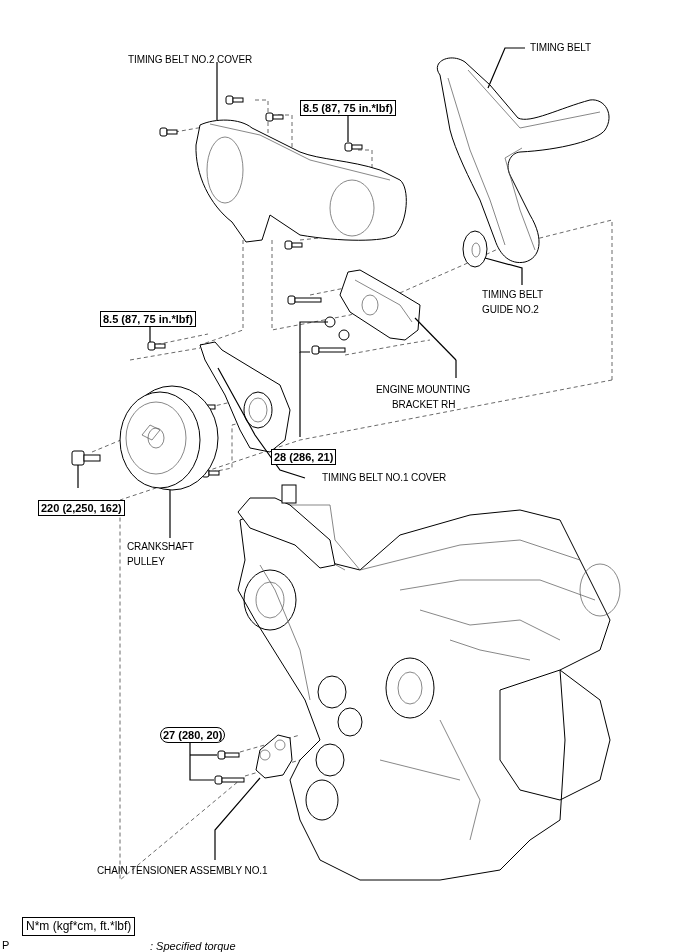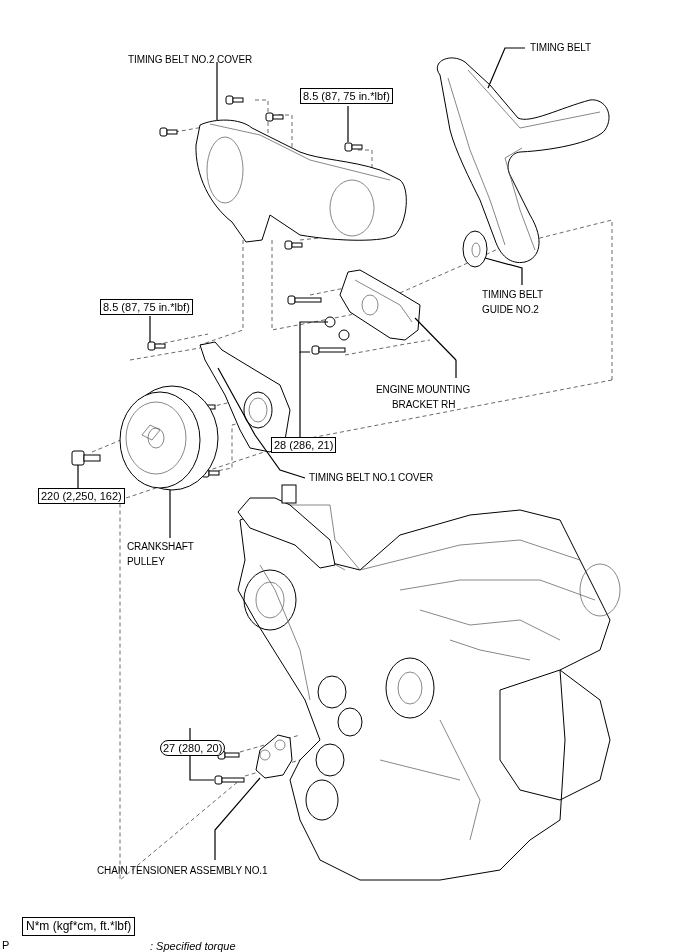--- a/index.html
+++ b/index.html
@@ -1,21 +1,21 @@
 <!DOCTYPE html>
 <html><head>
 <meta charset="utf-8">
 <style>
   html, body { margin: 0; padding: 0; background: #ffffff; }
   body { width: 690px; height: 952px; position: relative; overflow: hidden;
          font-family: "Liberation Sans", sans-serif; color: #000; }
   #art { position: absolute; left: 0; top: 0; }
   .lbl { position: absolute; font-size: 10px; line-height: 14px; white-space: nowrap; letter-spacing: -0.1px; }
-  .tq { position: absolute; font-size: 11px; font-weight: normal; border: 1px solid #000;
-        padding: 1px 2px 0 2px; line-height: 13px; background: #fff; white-space: nowrap; }
+  .tq { position: absolute; font-size: 11px; font-weight: bold; border: 1px solid #000;
+        padding: 1px 2px 0 2px; line-height: 13px; background: #fff; white-space: nowrap; margin-top: 12px; }
   .legend-box { position: absolute; left: 22px; top: 917px; font-size: 12px; border: 1px solid #000;
         padding: 1px 3px; line-height: 15px; }
   .legend-text { position: absolute; left: 150px; top: 939px; font-size: 11px; line-height: 15px; font-style: italic; }
   .corner { position: absolute; left: 2px; top: 939px; font-size: 11px; }
   svg .ln { stroke: #000; stroke-width: 1; fill: none; }
   svg .lead { stroke: #000; stroke-width: 1.2; fill: none; }
   svg .dash { stroke: #444; stroke-width: 0.8; fill: none; stroke-dasharray: 4 3; }
   svg .part { stroke: #000; stroke-width: 1; fill: #fff; }
   svg .thin { stroke: #555; stroke-width: 0.7; fill: none; }
 </style>
@@ -199,26 +199,26 @@
 <div class="lbl" style="left:482px; top:288px;">TIMING BELT</div>
 <div class="lbl" style="left:482px; top:303px;">GUIDE NO.2</div>
 
 <div class="tq" style="left:100px; top:299px;">8.5 (87, 75 in.*lbf)</div>
 
 <div class="lbl" style="left:376px; top:383px;">ENGINE MOUNTING</div>
 <div class="lbl" style="left:392px; top:398px;">BRACKET RH</div>
 
 <div class="tq" style="left:271px; top:437px;">28 (286, 21)</div>
 
-<div class="lbl" style="left:309px; top:471px;">TIMING BELT NO.1 COVER</div>
+<div class="lbl" style="left:322px; top:471px;">TIMING BELT NO.1 COVER</div>
 
 <div class="tq" style="left:38px; top:488px;">220 (2,250, 162)</div>
 
 <div class="lbl" style="left:127px; top:540px;">CRANKSHAFT</div>
 <div class="lbl" style="left:127px; top:555px;">PULLEY</div>
 
-<div class="tq" style="left:160px; top:740px;border-radius:8px;">27 (280, 20)</div>
+<div class="tq" style="left:160px; top:715px;border-radius:8px;">27 (280, 20)</div>
 
 <div class="lbl" style="left:97px; top:864px;">CHAIN TENSIONER ASSEMBLY NO.1</div>
 
 <div class="legend-box">N*m (kgf*cm, ft.*lbf)</div>
 <div class="legend-text">: Specified torque</div>
 <div class="corner">P</div>
 
 </body></html>

